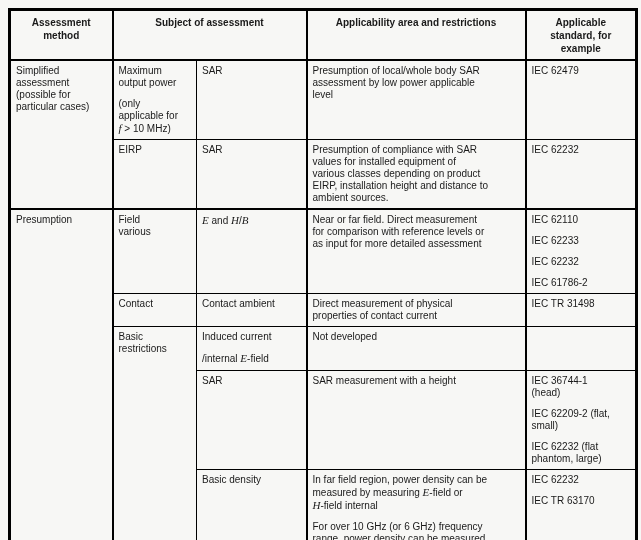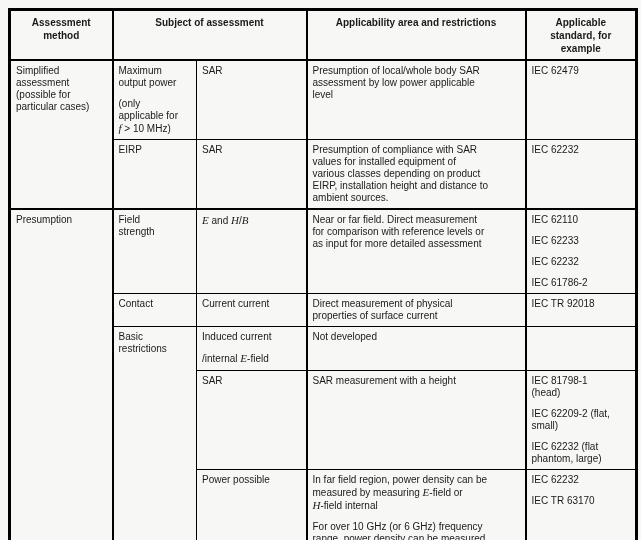--- a/index.html
+++ b/index.html
@@ -131,21 +131,21 @@
         <td class="cell bl2">
             <p><span>IEC 62232</span></p>
           </td>
       </tr>
       <tr style="height:84px">
         <td class="cell bt2" rowspan="5">
             <p><span>Presumption</span></p>
           </td>
         <td class="cell c2 bl2 bt2">
             <p><span>Field
-strength</span></p>
+various</span></p>
           </td>
         <td class="cell bt2">
             <p><i>E</i><span> and </span><i>H</i><span>/</span><i>B</i></p>
           </td>
         <td class="cell bl2 bt2">
             <p><span>Near or far field. Direct measurement
 for comparison with reference levels or
 as input for more detailed assessment</span></p>
           </td>
         <td class="cell bl2 bt2">
@@ -153,28 +153,28 @@
             <p><span>IEC 62233</span></p>
             <p><span>IEC 62232</span></p>
             <p><span>IEC 61786-2</span></p>
           </td>
       </tr>
       <tr style="height:31px">
         <td class="cell c2 bl2">
             <p><span>Contact</span></p>
           </td>
         <td class="cell">
-            <p><span>Current current</span></p>
+            <p><span>Contact ambient</span></p>
           </td>
         <td class="cell bl2">
             <p><span>Direct measurement of physical
-properties of surface current</span></p>
-          </td>
-        <td class="cell bl2">
-            <p><span>IEC TR 92018</span></p>
+properties of contact current</span></p>
+          </td>
+        <td class="cell bl2">
+            <p><span>IEC TR 31498</span></p>
           </td>
       </tr>
       <tr style="height:44px">
         <td class="cell c2 bl2" rowspan="3">
             <p><span>Basic
 restrictions</span></p>
           </td>
         <td class="cell">
             <p><span>Induced current</span></p>
             <p><span>/internal </span><i>E</i><span>-field</span></p>
@@ -185,31 +185,31 @@
         <td class="cell bl2"></td>
       </tr>
       <tr style="height:95px">
         <td class="cell">
             <p><span>SAR</span></p>
           </td>
         <td class="cell bl2">
             <p><span>SAR measurement with a height</span></p>
           </td>
         <td class="cell bl2">
-            <p><span>IEC 81798-1
+            <p><span>IEC 36744-1
 (head)</span></p>
             <p><span>IEC 62209-2 (flat,
 small)</span></p>
             <p><span>IEC 62232 (flat
 phantom, large)</span></p>
           </td>
       </tr>
       <tr style="height:85px">
         <td class="cell">
-            <p><span>Power possible</span></p>
+            <p><span>Basic density</span></p>
           </td>
         <td class="cell bl2">
             <p><span>In far field region, power density can be
 measured by measuring </span><i>E</i><span>-field or
 </span><i>H</i><span>-field internal</span></p>
             <p><span>For over 10 GHz (or 6 GHz) frequency
 range, power density can be measured
 with 2D scan on a measurement surface</span></p>
           </td>
         <td class="cell bl2">

